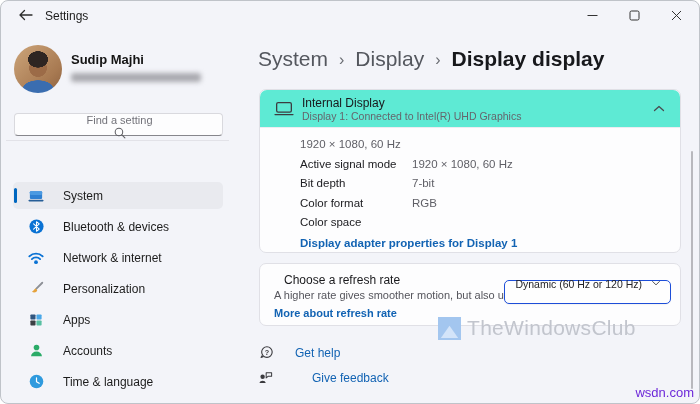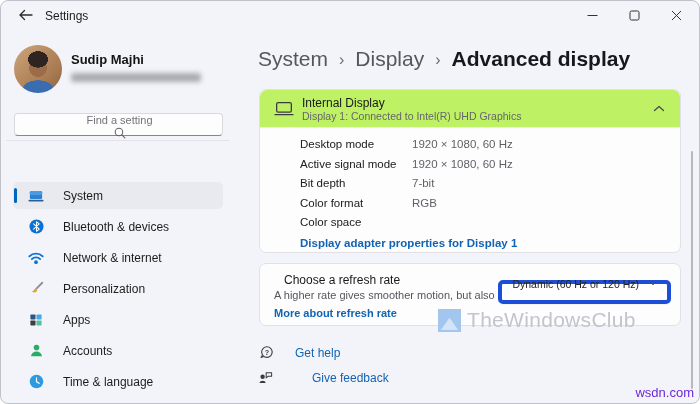--- a/index.html
+++ b/index.html
@@ -42,43 +42,43 @@
   .sel-pill{position:absolute;left:1px;top:6px;width:3px;height:15px;border-radius:2px;background:#0067c0;}
   .nav-icon{width:18px;height:18px;margin-left:14px;display:flex;align-items:center;justify-content:center;}
   .nav-label{margin-left:18px;font-size:12px;color:#1c1c1c;}
   
   .breadcrumb{position:absolute;left:257px;top:46px;display:flex;align-items:center;font-size:21px;color:#54575e;}
   .crumb{cursor:pointer;}
   .crumb-sep{font-size:16px;color:#6a6d73;margin:0 11px;padding-top:1px;}
   .crumb-last{color:#17181c;font-weight:bold;cursor:default;}
   .card{position:absolute;left:258px;width:422px;border:1px solid #e0e0e6;border-radius:7px;background:#fdfdfe;}
   .card1{top:88px;height:164px;}
-  .exp-header{position:relative;height:38px;background:#bef264;border-bottom:1px solid #ececf1;border-radius:7px 7px 0 0;display:flex;align-items:center;cursor:pointer;}
+  .exp-header{position:relative;height:38px;background:#5eead4;border-bottom:1px solid #ececf1;border-radius:7px 7px 0 0;display:flex;align-items:center;cursor:pointer;}
   .exp-icon{margin-left:13px;width:22px;height:20px;display:flex;align-items:center;justify-content:center;}
   .exp-text{margin-left:7px;}
   .exp-title{font-size:12px;color:#19191c;line-height:14px;}
   .exp-sub{font-size:10.5px;color:#65656c;line-height:12px;}
   .exp-chevron{position:absolute;right:13px;top:11px;width:16px;height:16px;cursor:pointer;}
   .exp-body{position:relative;padding:7px 0 0 40px;}
   .drow{display:flex;line-height:19.6px;}
   .drow .lbl{width:112px;font-size:11.5px;color:#202024;}
   .drow .val{font-size:11.5px;color:#5f5f66;}
   .card1-link{display:inline-block;margin-top:4px;font-size:11.5px;font-weight:bold;color:#1263b3;cursor:pointer;}
   .card2{top:262px;height:63px;padding:8px 0 0 14px;}
   .rc-title{font-size:12px;color:#19191c;line-height:16px;margin-left:10px;}
   .rc-sub{font-size:11px;color:#55555c;line-height:15px;}
   .rc-link{font-size:11px;font-weight:bold;color:#1263b3;line-height:16px;cursor:pointer;}
   .dropdown{
     position:absolute;right:9px;top:16px;height:24px;min-width:130px;background:#fefefe;
-    border:4px solid #1d4ed8;border-radius:5px;display:flex;align-items:center;
+    border:1px solid #1d4ed8;border-radius:5px;display:flex;align-items:center;
     padding:0 8px 16px 10px;cursor:pointer;box-shadow:0 1px 1px rgba(0,0,0,.04);
   }
   .dd-value{font-size:10.5px;color:#242428;margin-right:8px;}
   
-  .wm-center{position:absolute;left:437px;top:307px;display:flex;align-items:center;z-index:6;pointer-events:none;text-align:center;}
+  .wm-center{position:absolute;left:437px;top:315px;display:flex;align-items:center;z-index:6;pointer-events:none;text-align:center;}
   .twc-logo{width:23px;height:23px;margin-right:6px;}
   .wm-center-text{font-size:21px;color:#c2c5cd;letter-spacing:.3px;}
   .wm-corner{position:absolute;right:5px;bottom:3px;font-size:13px;color:#6d28d9;z-index:6;}
   
   .flink{position:absolute;display:flex;align-items:center;cursor:pointer;}
   .flink-1{left:257px;top:343px;}
   .flink-2{left:256px;top:368px;gap:18px;}
   .flink .ficon{width:17px;height:17px;display:flex;align-items:center;justify-content:center;}
   .flink .ftext{margin-left:20px;font-size:12px;color:#1263b3;}
   .scrollbar{position:absolute;left:690px;top:150px;width:2px;height:238px;background:#98989d;opacity:.65;border-radius:1px;}
@@ -208,21 +208,21 @@
 
       </div>
     </nav>
   </aside>
 
   <div class="breadcrumb">
     <span class="crumb">System</span>
     <span class="crumb-sep">›</span>
     <span class="crumb">Display</span>
     <span class="crumb-sep">›</span>
-    <span class="crumb-last">Advanced display</span>
+    <span class="crumb-last">Display display</span>
   </div>
 
   <section class="card card1">
     <div class="exp-header">
       <span class="exp-icon">
         <svg width="22" height="19" viewBox="0 0 24 20">
             <rect x="4" y="3.5" width="16" height="10.5" rx="1.6" fill="none" stroke="#3c3c40" stroke-width="1.4"></rect>
             <path d="M2.2 16.6 h19.6" stroke="#3c3c40" stroke-width="1.4" stroke-linecap="round"></path>
           </svg>
       </span>
@@ -231,21 +231,20 @@
         <div class="exp-sub">Display 1: Connected to Intel(R) UHD Graphics</div>
       </div>
       <span class="exp-chevron">
         <svg width="16" height="16" viewBox="0 0 16 16">
             <path d="M3.5 9.5 L8 5.5 L12.5 9.5" stroke="#4a4a4f" stroke-width="1.3" fill="none" stroke-linecap="round" stroke-linejoin="round"></path>
           </svg>
       </span>
     </div>
     <div class="exp-body">
       <div class="drow">
-        <span class="lbl">Desktop mode</span>
         <span class="val">1920 × 1080, 60 Hz</span>
       </div>
       <div class="drow">
         <span class="lbl">Active signal mode</span>
         <span class="val">1920 × 1080, 60 Hz</span>
       </div>
       <div class="drow">
         <span class="lbl">Bit depth</span>
         <span class="val">7-bit</span>
       </div>

